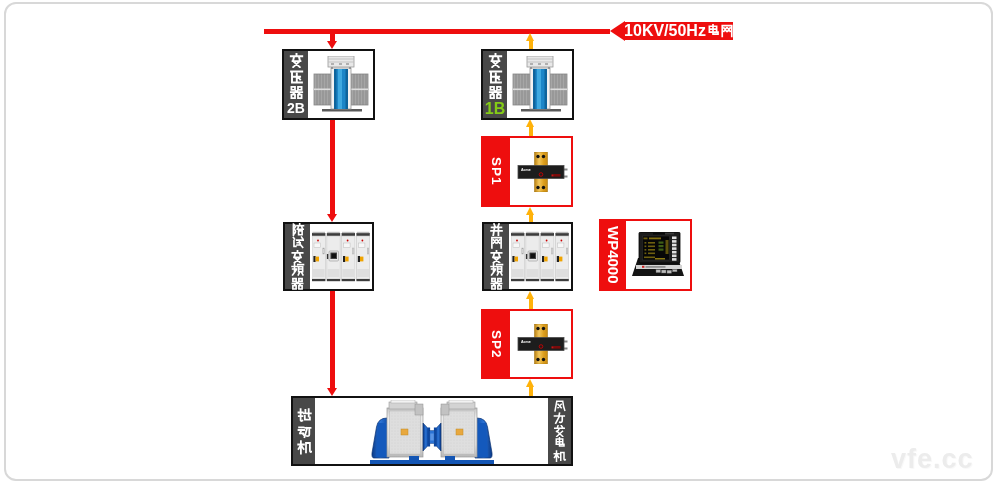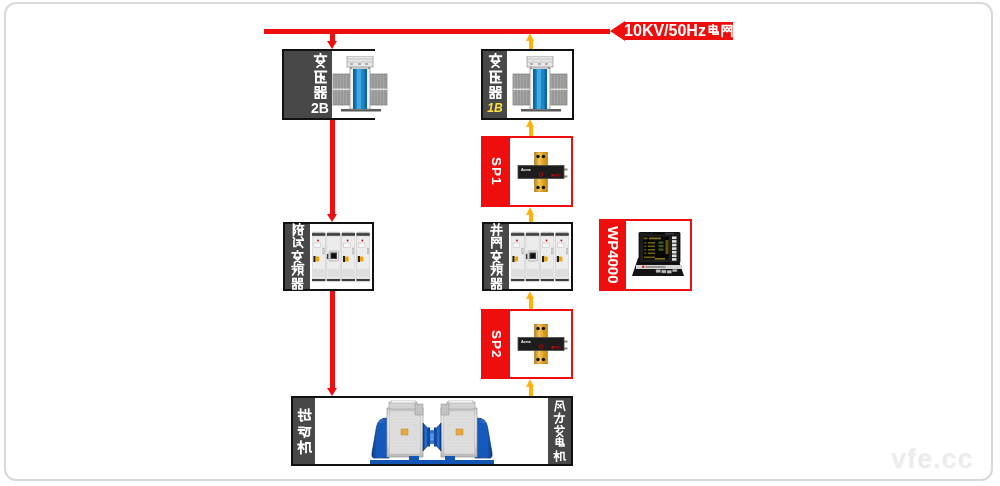--- a/index.html
+++ b/index.html
@@ -94,21 +94,21 @@
 <div class="abs" style="left:529px;top:215px;width:4px;height:8px;background:#ffb20a;"></div>
 
 <div class="abs" style="left:526px;top:291px;width:0;height:0;border-left:4.5px solid transparent;border-right:4.5px solid transparent;border-bottom:8px solid #ffb20a;"></div>
 <div class="abs" style="left:529px;top:299px;width:4px;height:11px;background:#ffb20a;"></div>
 
 <div class="abs" style="left:526px;top:379px;width:0;height:0;border-left:4.5px solid transparent;border-right:4.5px solid transparent;border-bottom:8px solid #ffb20a;"></div>
 <div class="abs" style="left:529px;top:387px;width:4px;height:10px;background:#ffb20a;"></div>
 
 <div class="abs" style="left:282px;top:49px;width:89px;height:67px;border:2px solid #111;display:flex;">
 
-  <div class="vlabel" style="width:24px;background:#484848;gap:1px;flex:none;padding-left:24px;">
+  <div class="vlabel" style="width:24px;background:#484848;gap:1px;flex:none;">
     <svg class="zi" width="15" height="15" viewBox="0 0 100 100">
           <use href="#z-bian"></use>
         </svg>
     <svg class="zi" width="15" height="15" viewBox="0 0 100 100">
           <use href="#z-ya"></use>
         </svg>
     <svg class="zi" width="15" height="15" viewBox="0 0 100 100">
           <use href="#z-qi"></use>
         </svg>
     <div style="color:#fff;font-weight:bold;font-size:14px;line-height:15px;">2B</div>
@@ -141,21 +141,21 @@
   <div class="vlabel" style="width:24px;background:#484848;gap:1px;flex:none;">
     <svg class="zi" width="15" height="15" viewBox="0 0 100 100">
           <use href="#z-bian"></use>
         </svg>
     <svg class="zi" width="15" height="15" viewBox="0 0 100 100">
           <use href="#z-ya"></use>
         </svg>
     <svg class="zi" width="15" height="15" viewBox="0 0 100 100">
           <use href="#z-qi"></use>
         </svg>
-    <div style="color:#fde047;font-weight:bold;font-size:12px;line-height:15px;font-style:italic;">1B</div>
+    <div style="color:#84cc16;font-weight:bold;font-size:16px;line-height:15px;">1B</div>
   </div>
 
   <div style="flex:1;display:flex;align-items:center;justify-content:center;background:#fff;">
     <svg width="56" height="58" viewBox="0 0 56 58">
       <rect x="9" y="53" width="40" height="2.5" fill="#5a5a5a"></rect>
       <rect x="1" y="18" width="17" height="31" fill="#a6a6a6" stroke="#858585" stroke-width="0.8"></rect>
       <path d="M4 18 V49 M7 18 V49 M10 18 V49 M13 18 V49 M16 18 V49" stroke="#7f7f7f" stroke-width="0.7"></path>
       <rect x="1" y="32.5" width="17" height="1.6" fill="#dcdcdc"></rect>
       <rect x="38" y="18" width="17" height="31" fill="#a6a6a6" stroke="#858585" stroke-width="0.8"></rect>
       <path d="M41 18 V49 M44 18 V49 M47 18 V49 M50 18 V49 M53 18 V49" stroke="#7f7f7f" stroke-width="0.7"></path>

